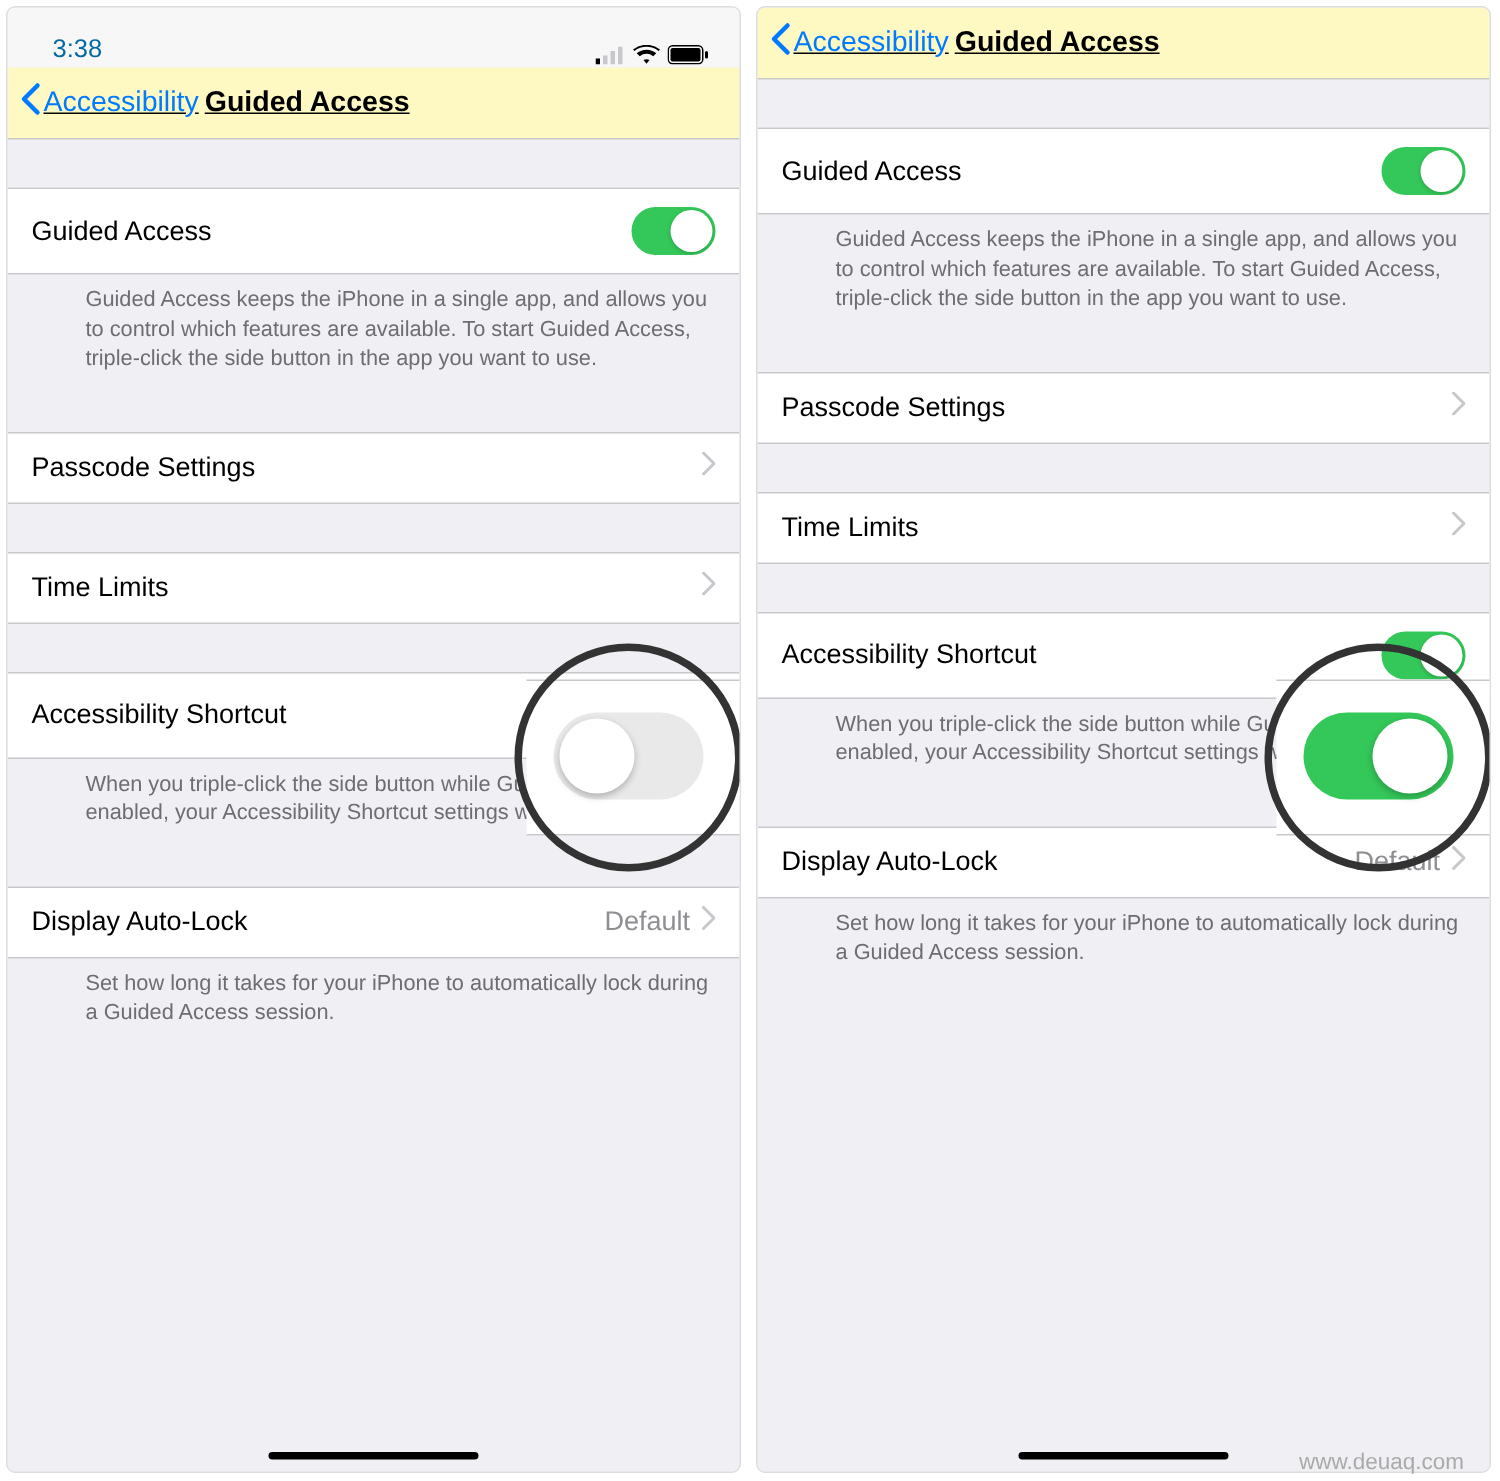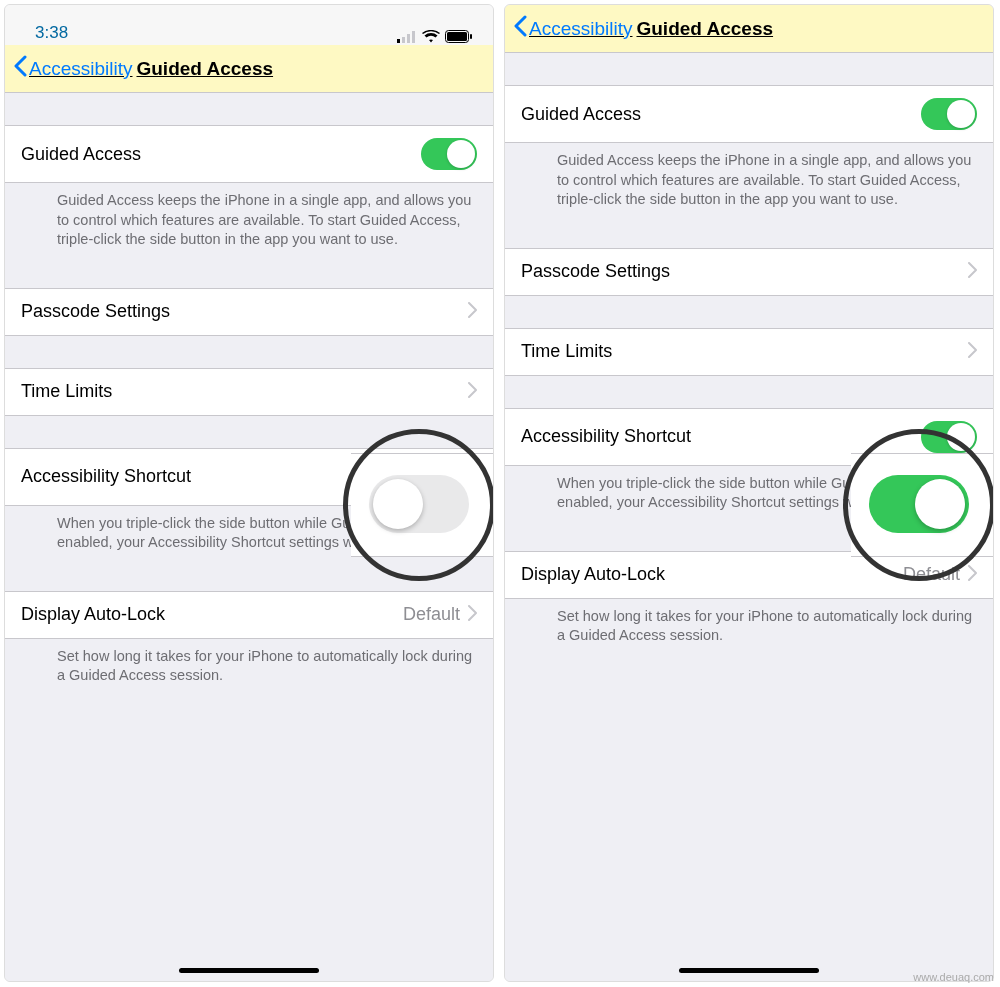--- a/index.html
+++ b/index.html
@@ -149,22 +149,22 @@
     left: 50%;
     transform: translateX(-50%);
     width: 140px;
     height: 5px;
     background: #000;
     border-radius: 3px;
   }
   .watermark {
     position: absolute;
     bottom: 4px;
-    right: 6px;
-    font-size: 11px;
+    right: 24px;
+    font-size: 15px;
     color: #aaa;
     font-family: Arial, sans-serif;
   }
   .zoomed-toggle {
     position: absolute;
     width: 100px;
     height: 58px;
     border-radius: 29px;
     z-index: 8;
     background: #fff;

